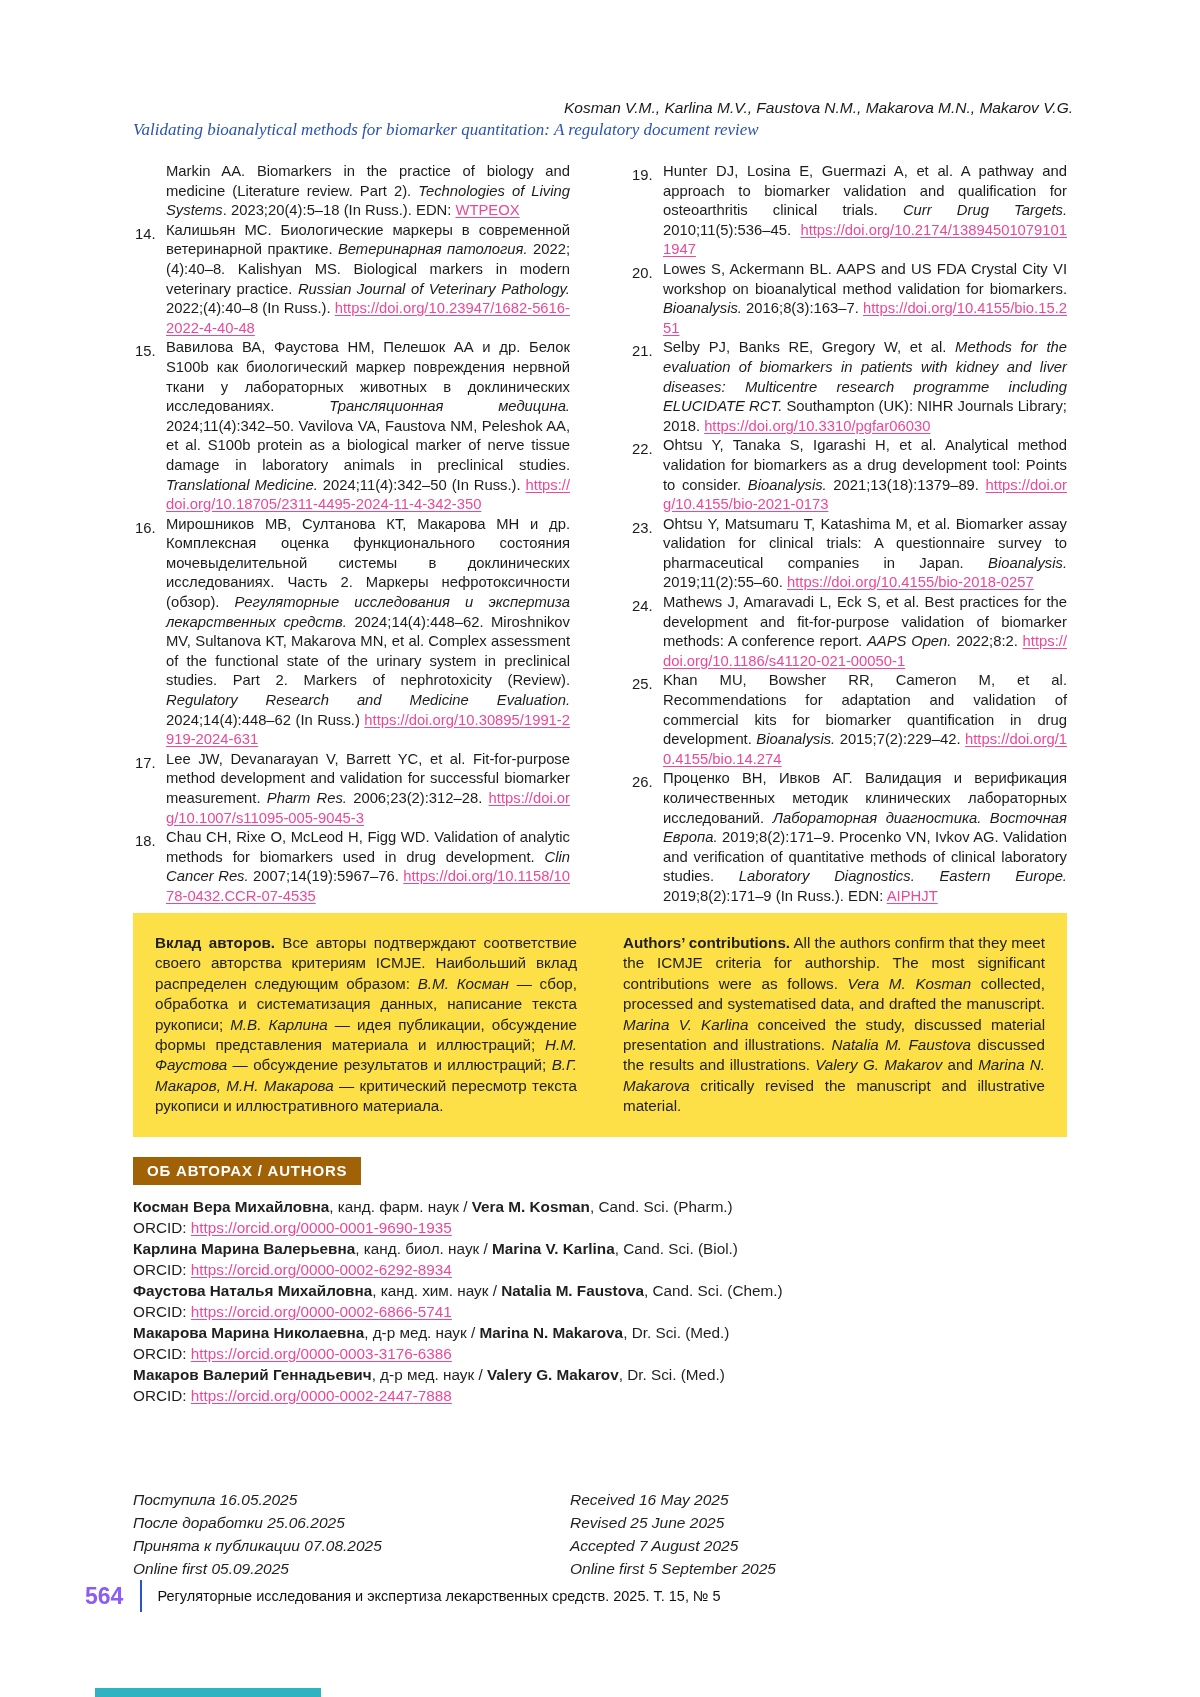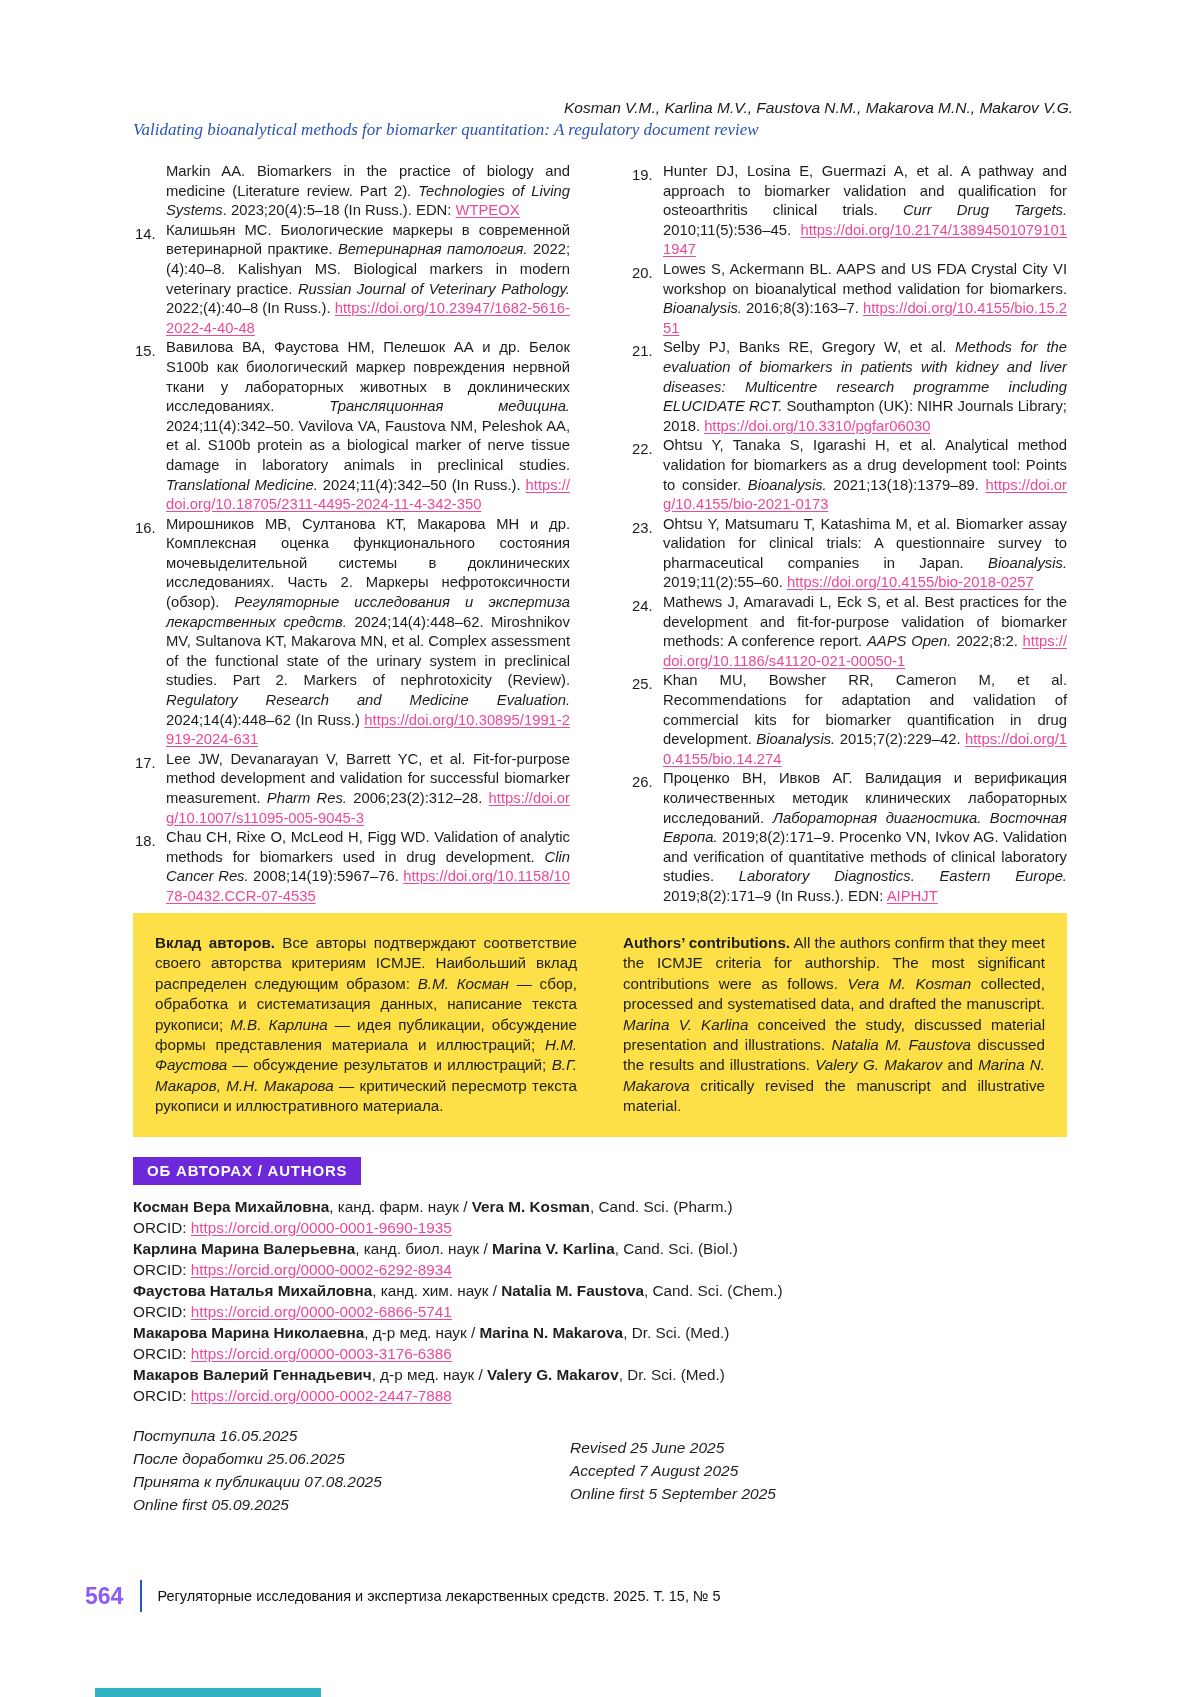--- a/index.html
+++ b/index.html
@@ -21,27 +21,27 @@
   
   .refs{position:absolute;left:133px;top:162px;width:934px;display:flex;gap:60px;}
   .ref-col{width:437px;}
   .ref-item{position:relative;padding-left:33px;text-align:justify;font-size:14.8px;line-height:19.6px;color:#1c1c1c;}
   .ref-num{position:absolute;left:2px;top:4px;}
   
   .contrib-box{position:absolute;left:133px;top:913px;width:934px;box-sizing:border-box;
     background:#fde047;display:flex;gap:46px;padding:20px 22px;}
   .contrib-col{flex:1;text-align:justify;font-size:15.2px;line-height:20.4px;}
   
-  .authors-badge{position:absolute;left:133px;top:1157px;background:#6d28d9;color:#ffffff;
+  .authors-badge{position:absolute;left:133px;top:1157px;background:#a16207;color:#ffffff;
     font-weight:bold;font-size:15px;letter-spacing:0.8px;padding:5px 14px 6px 14px;}
   .authors-list{position:absolute;left:133px;top:1196px;width:945px;font-size:15.3px;line-height:21px;}
   .author-entry{margin:0;}
   .orcid-line{margin:0 0 0 0;}
   
-  .dates{position:absolute;left:133px;top:1424px;width:940px;display:flex;align-items:center;}
+  .dates{position:absolute;left:133px;top:1488px;width:940px;display:flex;}
   .dates-col{width:437px;font-style:italic;font-size:15.5px;line-height:23px;}
   
   .page-footer{position:absolute;left:85px;top:1580px;display:flex;align-items:center;}
   .page-num{font-size:23px;font-weight:bold;color:#8b5cf6;}
   .footer-bar{width:2px;height:32px;background:#2c53c8;margin:0 15px 0 17px;}
   .journal-line{font-size:14.5px;color:#111;}
   
   .teal-strip{position:absolute;left:95px;top:1688px;width:226px;height:9px;background:#2fb3c3;}
 </style>
 </head>
@@ -52,21 +52,21 @@
   <div class="paper-title">Validating bioanalytical methods for biomarker quantitation: A regulatory document review</div>
 </div>
 
 <div class="refs">
   <div class="ref-col">
       <div class="ref-item"><span class="ref-num"></span><span>Markin AA. Biomarkers in the practice of biology and medicine (Literature review. Part 2). </span><span class="it">Technologies of Living Systems</span><span>. 2023;20(4):5–18 (In Russ.). EDN: </span><a class="lnk">WTPEOX</a></div>
       <div class="ref-item"><span class="ref-num">14.</span><span>Калишьян МС. Биологические маркеры в современной ветеринарной практике. </span><span class="it">Ветеринарная патология.</span><span> 2022;(4):40–8. Kalishyan MS. Biological markers in modern veterinary practice. </span><span class="it">Russian Journal of Veterinary Pathology.</span><span> 2022;(4):40–8 (In Russ.). </span><a class="lnk">https://doi.org/10.23947/1682-5616-2022-4-40-48</a></div>
       <div class="ref-item"><span class="ref-num">15.</span><span>Вавилова ВА, Фаустова НМ, Пелешок АА и др. Белок S100b как биологический маркер повреждения нервной ткани у лабораторных животных в доклинических исследованиях. </span><span class="it">Трансляционная медицина.</span><span> 2024;11(4):342–50. Vavilova VA, Faustova NM, Peleshok AA, et al. S100b protein as a biological marker of nerve tissue damage in laboratory animals in preclinical studies. </span><span class="it">Translational Medicine.</span><span> 2024;11(4):342–50 (In Russ.). </span><a class="lnk">https://doi.org/10.18705/2311-4495-2024-11-4-342-350</a></div>
       <div class="ref-item"><span class="ref-num">16.</span><span>Мирошников МВ, Султанова КТ, Макарова МН и др. Комплексная оценка функционального состояния мочевыделительной системы в доклинических исследованиях. Часть 2. Маркеры нефротоксичности (обзор). </span><span class="it">Регуляторные исследования и экспертиза лекарственных средств.</span><span> 2024;14(4):448–62. Miroshnikov MV, Sultanova KT, Makarova MN, et al. Complex assessment of the functional state of the urinary system in preclinical studies. Part 2. Markers of nephrotoxicity (Review). </span><span class="it">Regulatory Research and Medicine Evaluation.</span><span> 2024;14(4):448–62 (In Russ.) </span><a class="lnk">https://doi.org/10.30895/1991-2919-2024-631</a></div>
       <div class="ref-item"><span class="ref-num">17.</span><span>Lee JW, Devanarayan V, Barrett YC, et al. Fit-for-purpose method development and validation for successful biomarker measurement. </span><span class="it">Pharm Res.</span><span> 2006;23(2):312–28. </span><a class="lnk">https://doi.org/10.1007/s11095-005-9045-3</a></div>
-      <div class="ref-item"><span class="ref-num">18.</span><span>Chau CH, Rixe O, McLeod H, Figg WD. Validation of analytic methods for biomarkers used in drug development. </span><span class="it">Clin Cancer Res.</span><span> 2008;14(19):5967–76. </span><a class="lnk">https://doi.org/10.1158/1078-0432.CCR-07-4535</a></div>
+      <div class="ref-item"><span class="ref-num">18.</span><span>Chau CH, Rixe O, McLeod H, Figg WD. Validation of analytic methods for biomarkers used in drug development. </span><span class="it">Clin Cancer Res.</span><span> 2007;14(19):5967–76. </span><a class="lnk">https://doi.org/10.1158/1078-0432.CCR-07-4535</a></div>
     </div>
   <div class="ref-col">
       <div class="ref-item"><span class="ref-num">19.</span><span>Hunter DJ, Losina E, Guermazi A, et al. A pathway and approach to biomarker validation and qualification for osteoarthritis clinical trials. </span><span class="it">Curr Drug Targets.</span><span> 2010;11(5):536–45. </span><a class="lnk">https://doi.org/10.2174/138945010791011947</a></div>
       <div class="ref-item"><span class="ref-num">20.</span><span>Lowes S, Ackermann BL. AAPS and US FDA Crystal City VI workshop on bioanalytical method validation for biomarkers. </span><span class="it">Bioanalysis.</span><span> 2016;8(3):163–7. </span><a class="lnk">https://doi.org/10.4155/bio.15.251</a></div>
       <div class="ref-item"><span class="ref-num">21.</span><span>Selby PJ, Banks RE, Gregory W, et al. </span><span class="it">Methods for the evaluation of biomarkers in patients with kidney and liver diseases: Multicentre research programme including ELUCIDATE RCT.</span><span> Southampton (UK): NIHR Journals Library; 2018. </span><a class="lnk">https://doi.org/10.3310/pgfar06030</a></div>
       <div class="ref-item"><span class="ref-num">22.</span><span>Ohtsu Y, Tanaka S, Igarashi H, et al. Analytical method validation for biomarkers as a drug development tool: Points to consider. </span><span class="it">Bioanalysis.</span><span> 2021;13(18):1379–89. </span><a class="lnk">https://doi.org/10.4155/bio-2021-0173</a></div>
       <div class="ref-item"><span class="ref-num">23.</span><span>Ohtsu Y, Matsumaru T, Katashima M, et al. Biomarker assay validation for clinical trials: A questionnaire survey to pharmaceutical companies in Japan. </span><span class="it">Bioanalysis.</span><span> 2019;11(2):55–60. </span><a class="lnk">https://doi.org/10.4155/bio-2018-0257</a></div>
       <div class="ref-item"><span class="ref-num">24.</span><span>Mathews J, Amaravadi L, Eck S, et al. Best practices for the development and fit-for-purpose validation of biomarker methods: A conference report. </span><span class="it">AAPS Open.</span><span> 2022;8:2. </span><a class="lnk">https://doi.org/10.1186/s41120-021-00050-1</a></div>
       <div class="ref-item"><span class="ref-num">25.</span><span>Khan MU, Bowsher RR, Cameron M, et al. Recommendations for adaptation and validation of commercial kits for biomarker quantification in drug development. </span><span class="it">Bioanalysis.</span><span> 2015;7(2):229–42. </span><a class="lnk">https://doi.org/10.4155/bio.14.274</a></div>
       <div class="ref-item"><span class="ref-num">26.</span><span>Проценко ВН, Ивков АГ. Валидация и верификация количественных методик клинических лабораторных исследований. </span><span class="it">Лабораторная диагностика. Восточная Европа.</span><span> 2019;8(2):171–9. Procenko VN, Ivkov AG. Validation and verification of quantitative methods of clinical laboratory studies. </span><span class="it">Laboratory Diagnostics. Eastern Europe.</span><span> 2019;8(2):171–9 (In Russ.). EDN: </span><a class="lnk">AIPHJT</a></div>
@@ -93,20 +93,21 @@
   </div>
 
 <div class="dates">
   <div class="dates-col">
       <div>Поступила 16.05.2025</div>
       <div>После доработки 25.06.2025</div>
       <div>Принята к публикации 07.08.2025</div>
       <div>Online first 05.09.2025</div>
     </div>
   <div class="dates-col">
+      <div>Received 16 May 2025</div>
       <div>Revised 25 June 2025</div>
       <div>Accepted 7 August 2025</div>
       <div>Online first 5 September 2025</div>
     </div>
 </div>
 
 <div class="page-footer">
   <span class="page-num">564</span>
   <span class="footer-bar"></span>
   <span class="journal-line">Регуляторные исследования и экспертиза лекарственных средств. 2025. Т. 15, № 5</span>

